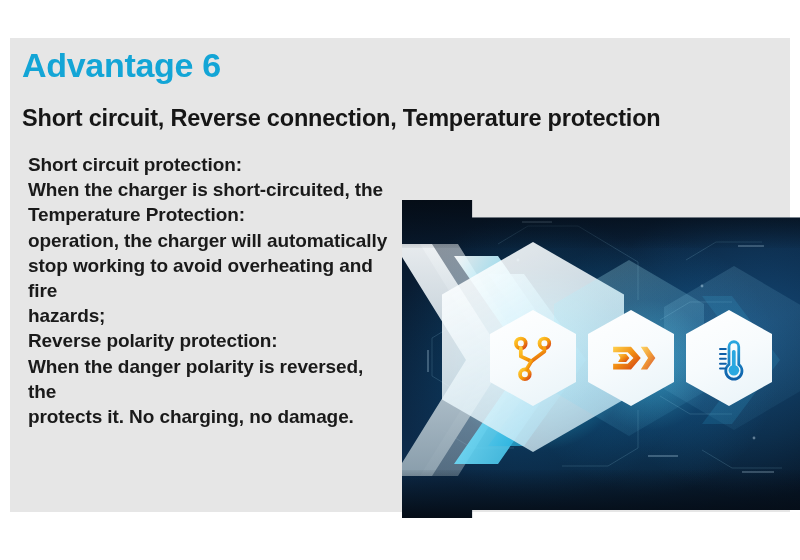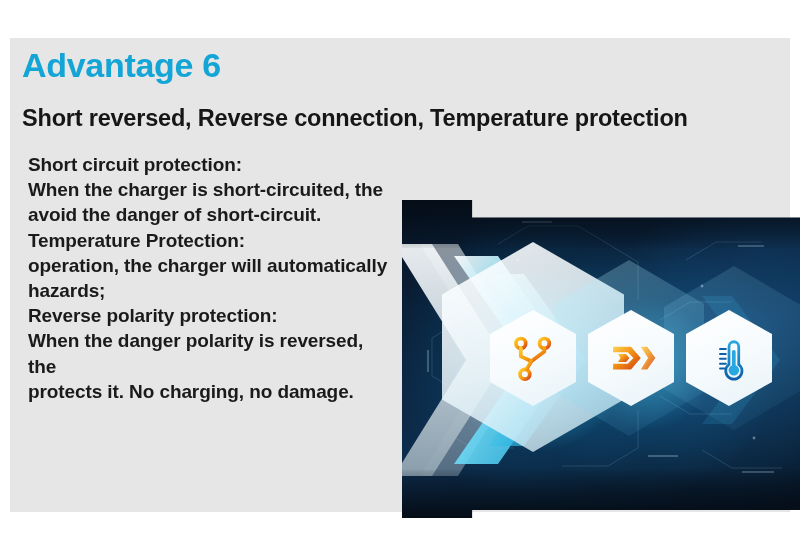--- a/index.html
+++ b/index.html
@@ -180,28 +180,28 @@
 </style>
 </head>
 <body>
 
 <div id="slide">
 
   <div id="panel"></div>
 
   <div id="advantage-title">Advantage 6</div>
 
-  <div id="advantage-subtitle">Short reversed, Reverse connection, Temperature protection</div>
+  <div id="advantage-subtitle">Short circuit, Reverse connection, Temperature protection</div>
 
   <div id="body-copy">
     <p class="para">Short circuit protection:</p>
     <p class="para">When the charger is short-circuited, the</p>
-    <p class="para">avoid the danger of short-circuit.</p>
     <p class="para">Temperature Protection:</p>
     <p class="para">operation, the charger will automatically</p>
+    <p class="para">stop working to avoid overheating and fire</p>
     <p class="para">hazards;</p>
     <p class="para">Reverse polarity protection:</p>
     <p class="para">When the danger polarity is reversed, the</p>
     <p class="para">protects it. No charging, no damage.</p>
   </div>
 
   <div id="tech-image">
 
     <div class="img-bg"></div>
 

